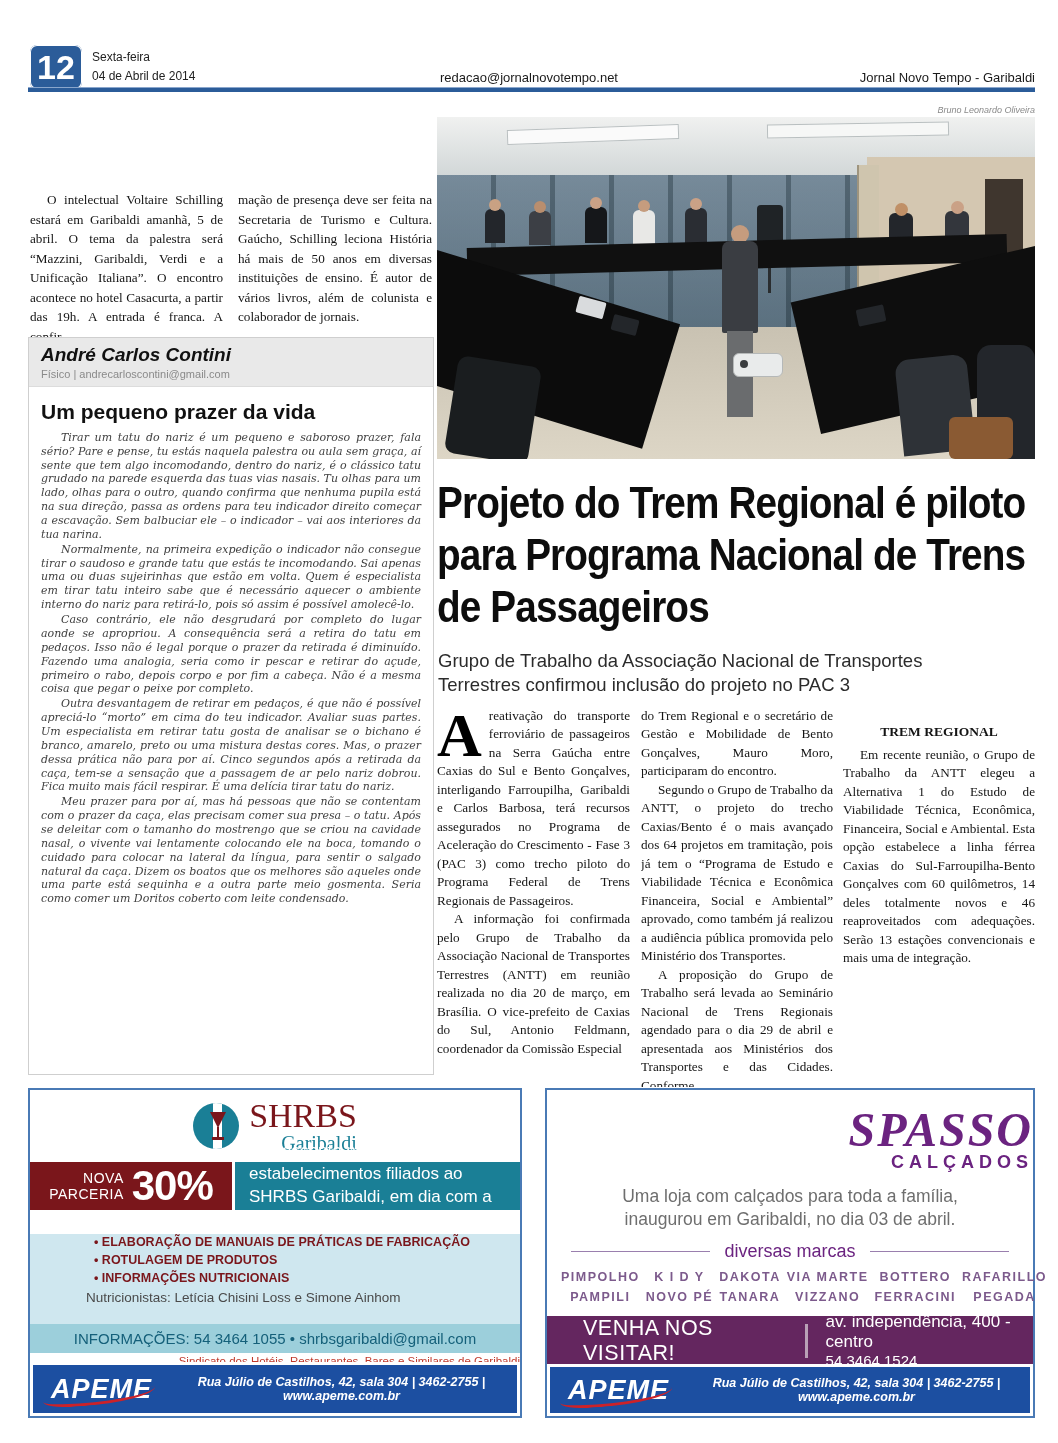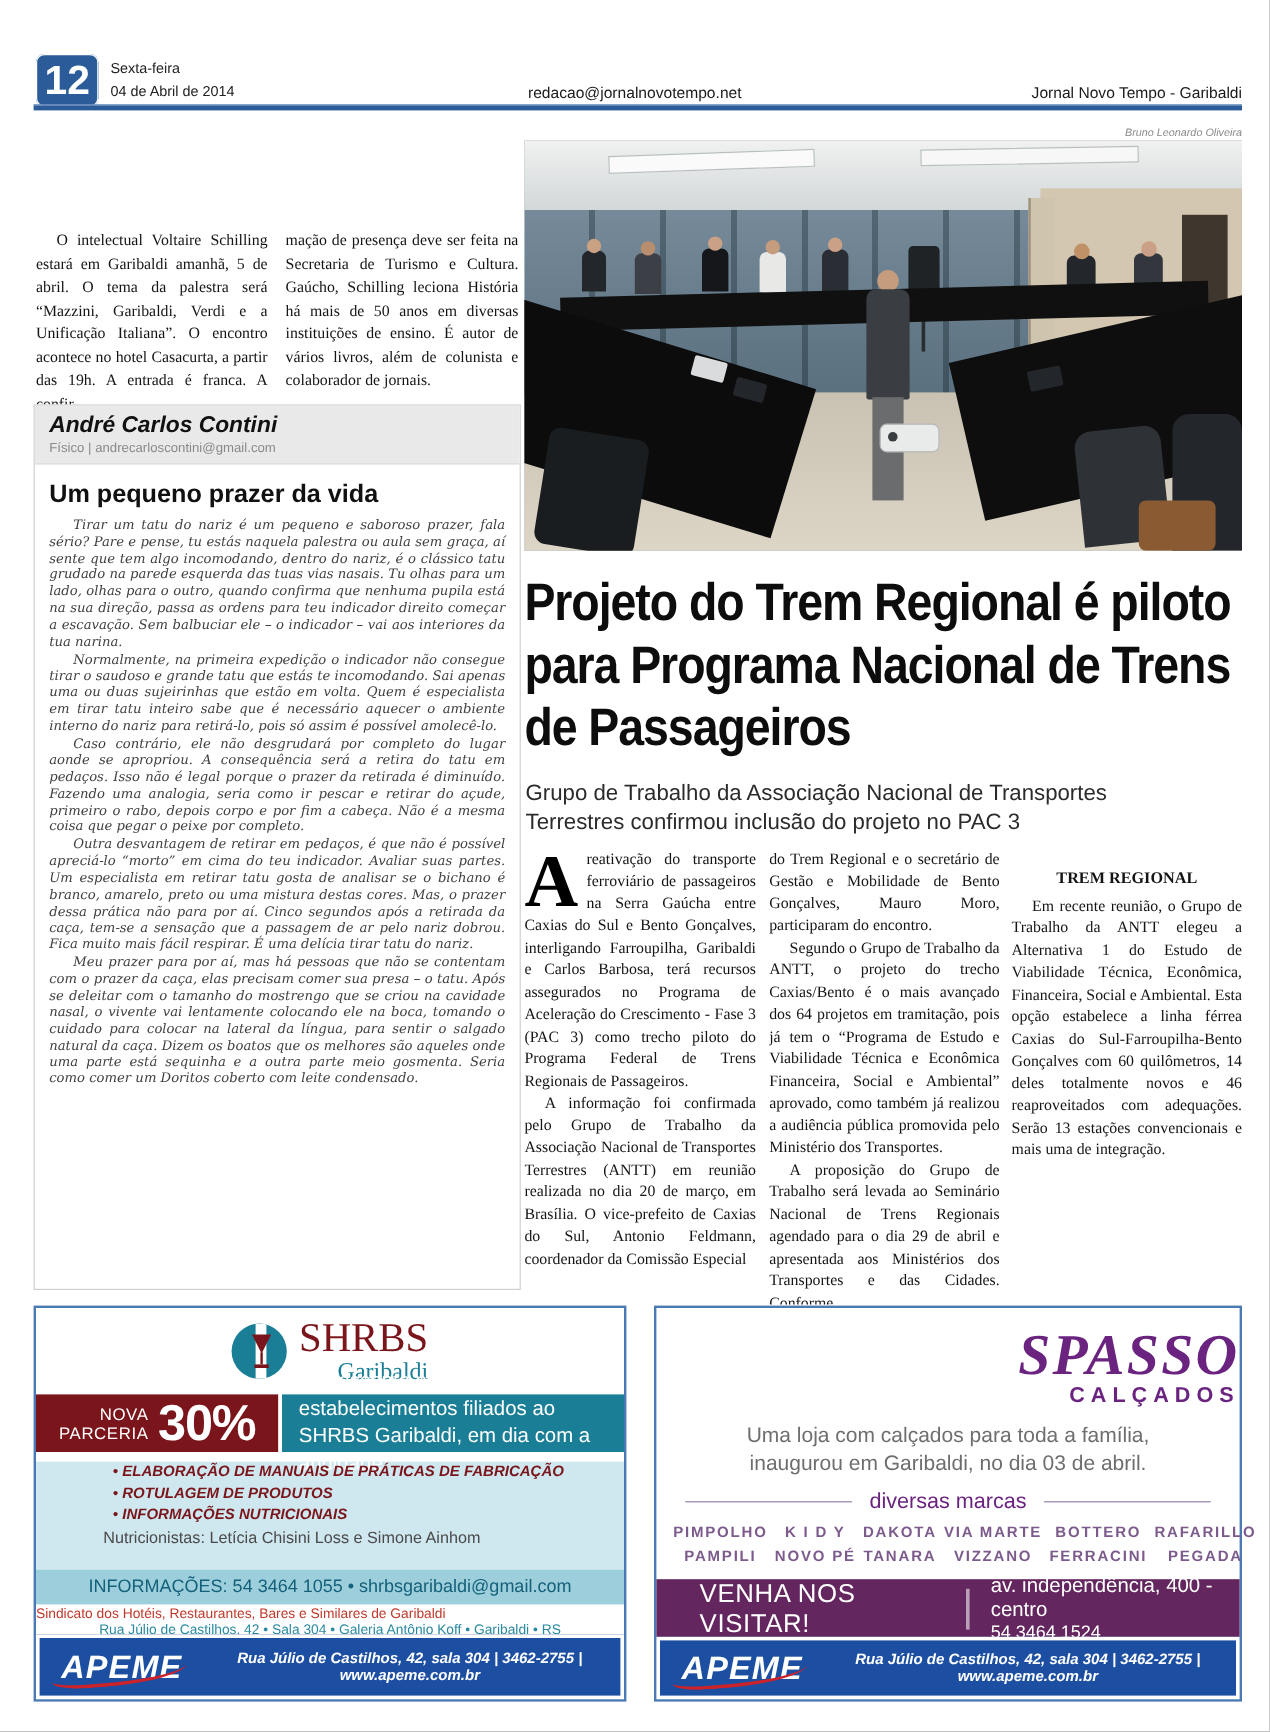--- a/index.html
+++ b/index.html
@@ -58,27 +58,27 @@
              border-left:8px solid transparent;border-right:8px solid transparent;
              border-top:16px solid var(--maroon,#7a161b);}
   .glass-stem{position:absolute;left:24px;top:24px;width:2px;height:10px;background:var(--maroon,#7a161b);}
   .glass-base{position:absolute;left:19px;top:34px;width:12px;height:3px;background:var(--maroon,#7a161b);}
   .nova-box{background:var(--maroon,#7a161b);color:#fff;display:flex;align-items:center;justify-content:center;gap:8px;}
   .nova-words{font-size:14px;line-height:1.15;text-align:right;letter-spacing:0.5px;}
   .nova-pct{font-size:42px;font-weight:bold;letter-spacing:-1px;}
   .teal-box{background:var(--teal,#1a7f96);color:#fff;font-size:17px;line-height:1.35;
             display:flex;align-items:center;padding:0 14px;}
   .shrbs-panel{background:var(--panel_blue,#cfe7ef);}
-  .shrbs-bullets{margin:8px 0 0 64px;font-style:italic;}
+  .shrbs-bullets{margin:24px 0 0 64px;}
   .shrbs-bullets div{color:var(--maroon,#8a1f24);font-weight:bold;font-size:12.5px;line-height:1.42;}
   .shrbs-bullets div::before{content:"• ";}
   .nutri{color:#4a4a4a;font-size:13.5px;margin:3px 0 0 56px;}
   .info-band{background:var(--teal_light,#9ccfdb);color:#15607a;font-size:15px;
              display:flex;align-items:center;justify-content:center;}
-  .sind1{color:#c0392b;font-size:11.5px;text-align:left;margin-top:2px;}
+  .sind1{color:#c0392b;font-size:11.5px;text-align:right;margin-top:2px;}
   .sind2{color:#2a8aa0;font-size:11.5px;text-align:center;margin-top:2px;}
   
   .spasso-logo{font-family:"Liberation Serif",serif;font-weight:bold;font-style:italic;
                font-size:48px;letter-spacing:2px;color:var(--purple,#6b2380);line-height:1;text-align:center;}
   .spasso-sub{font-size:18px;font-weight:bold;letter-spacing:5px;color:var(--purple,#6b2380);
               text-align:right;margin-top:-2px;}
   .spasso-tag{font-size:17.5px;color:#6e6e6e;text-align:center;line-height:1.3;}
   .marcas{display:flex;align-items:center;gap:14px;color:var(--purple,#6b3f85);font-size:18px;}
   .marcas::before,.marcas::after{content:"";flex:1;border-top:1.5px solid #9a7fae;}
   .brands{display:grid;grid-template-columns:repeat(6,1fr);row-gap:6px;column-gap:6px;}

